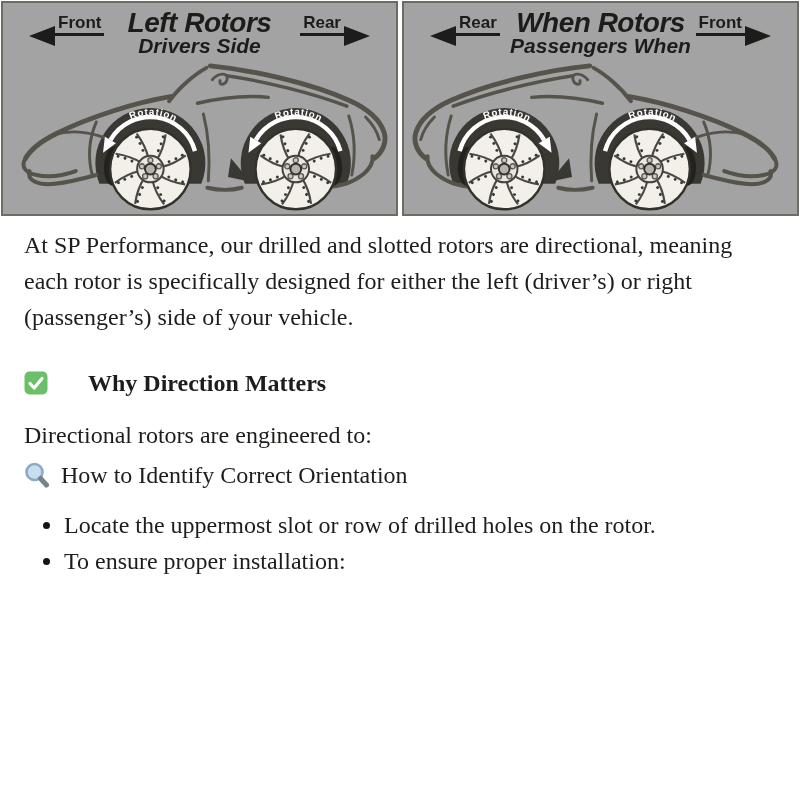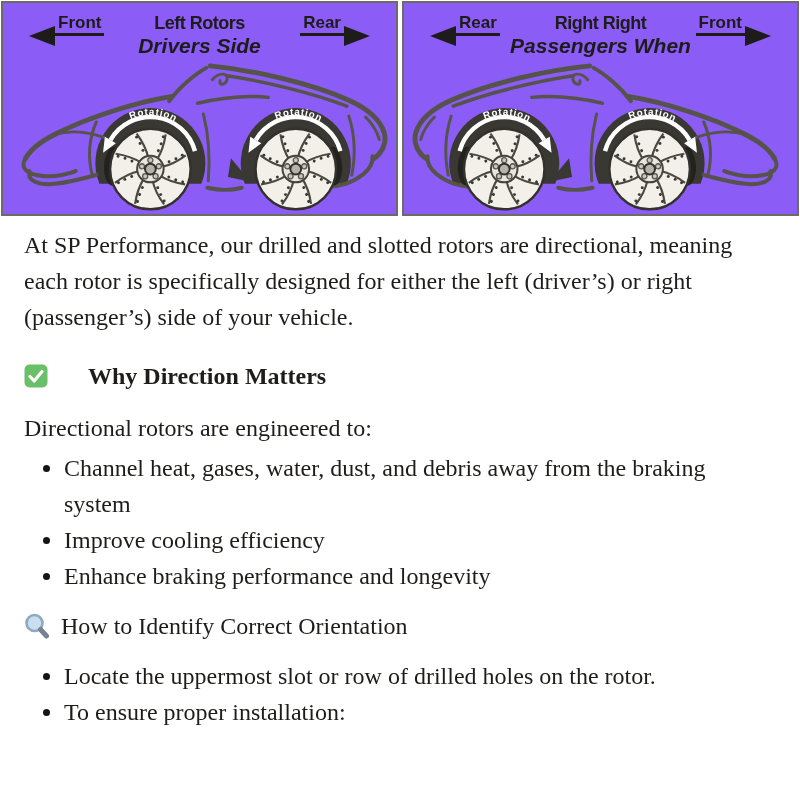--- a/index.html
+++ b/index.html
@@ -1,37 +1,37 @@
 <!DOCTYPE html>
 <html><head>
 <meta charset="utf-8">
 <style>
   html,body{margin:0;padding:0;background:#fff;}
   body{width:800px;font-family:"Liberation Serif",serif;color:#1e1d1b;}
 
   
   .figure{display:flex;gap:4px;padding:1px;background:#fff;}
-  .panel{flex:1;border:2px solid #6e6a64;background:#8b5cf6;height:211px;position:relative;overflow:hidden;}
+  .panel{flex:1;border:2px solid #6e6a64;background:#a3a3a3;height:211px;position:relative;overflow:hidden;}
   .panel-head{position:relative;text-align:center;padding-top:6px;height:52px;
               font-family:"Liberation Sans",sans-serif;color:#1d1c1a;}
-  .panel-title{font-size:18px;font-weight:700;line-height:28px;letter-spacing:-.5px;}
+  .panel-title{font-size:28px;font-weight:700;line-height:28px;letter-spacing:-.5px;font-style:italic;}
   .panel-sub{font-size:21px;font-weight:700;font-style:italic;line-height:18px;}
   .arrow{position:absolute;top:10px;display:flex;align-items:flex-end;}
   .arrow.al{left:26px;}
   .arrow.ar{right:26px;}
   .arrow .lbl{font-size:17px;font-weight:700;line-height:19px;border-bottom:3px solid #1d1c1a;padding:0 3px 1px;}
   .tri{width:0;height:0;border-top:10px solid transparent;border-bottom:10px solid transparent;margin-bottom:-10px;}
   .tri.tl{border-right:26px solid #1d1c1a;}
   .tri.tr{border-left:26px solid #1d1c1a;}
   .car-svg{display:block;width:100%;height:auto;}
   .rot-txt{font-family:"Liberation Sans",sans-serif;font-size:10px;font-weight:700;fill:#fff;letter-spacing:.8px;}
 
   
   .article{padding:10px 24px 20px;font-size:24px;line-height:36px;}
-  .article p{margin:0 0 23px;}
+  .article p{margin:0 0 30px;}
   .article p.lead{margin:0 0 4px;}
   h2{font-size:24px;line-height:36px;margin:0 0 16px;display:flex;align-items:center;gap:11px;font-family:"Liberation Serif",serif;}
   h2.hv{font-weight:700;gap:40px;}
   h2.hn{font-weight:400;margin-bottom:14px;}
   .emoji{flex:0 0 auto;display:inline-flex;}
   ul{list-style:none;margin:0 0 14px;padding:0 0 0 40px;}
   li{position:relative;margin:0;line-height:36px;max-width:712px;}
   li::before{content:'';position:absolute;left:-21px;top:15px;width:7px;height:7px;border-radius:50%;background:#141414;}
 </style>
 </head>
@@ -121,21 +121,21 @@
       <text class="rot-txt"><textPath href="#tp1r" startOffset="22">Rotation</textPath></text>
     </svg>
   </div>
 
   <div class="panel">
     <div class="panel-head">
       <div class="arrow al">
         <span class="tri tl"></span>
         <span class="lbl">Rear</span>
       </div>
-      <div class="panel-title">Right Right</div>
+      <div class="panel-title">When Rotors</div>
       <div class="panel-sub">Passengers When</div>
       <div class="arrow ar">
         <span class="lbl">Front</span>
         <span class="tri tr"></span>
       </div>
     </div>
     <svg class="car-svg" viewBox="0 0 400 160">
       <use href="#car-art" transform="translate(400,0) scale(-1,1)"></use>
       <path id="tp2r" d="M64.5,72.5 A49,49 0 0 1 144.4,79.5" fill="none"></path>
       <path id="tp2f" d="M212.5,72.5 A49,49 0 0 1 292.4,79.5" fill="none"></path>
@@ -155,25 +155,20 @@
       <svg width="24" height="24" viewBox="0 0 24 24">
         <rect x="0.5" y="0.5" width="23" height="23" rx="5" fill="#6abf69"></rect>
         <path d="M6 12.5 L10.2 17 L18 7.5" fill="none" stroke="#fff" stroke-width="3.2" stroke-linecap="round" stroke-linejoin="round"></path>
       </svg>
     </span>
     <span>Why Direction Matters</span>
   </h2>
 
   <p class="lead">Directional rotors are engineered to:</p>
 
-  <ul>
-    <li>Channel heat, gases, water, dust, and debris away from the braking system</li>
-    <li>Improve cooling efficiency</li>
-    <li>Enhance braking performance and longevity</li>
-  </ul>
 
   <h2 class="hn">
     <span class="emoji">
       <svg width="26" height="27" viewBox="0 0 26 27">
         <circle cx="10.5" cy="10" r="8" fill="#c9def1" stroke="#8fa9c0" stroke-width="2.6"></circle>
         <path d="M16.5 16.5 L22.5 23" stroke="#77828f" stroke-width="5" stroke-linecap="round"></path>
       </svg>
     </span>
     <span>How to Identify Correct Orientation</span>
   </h2>

